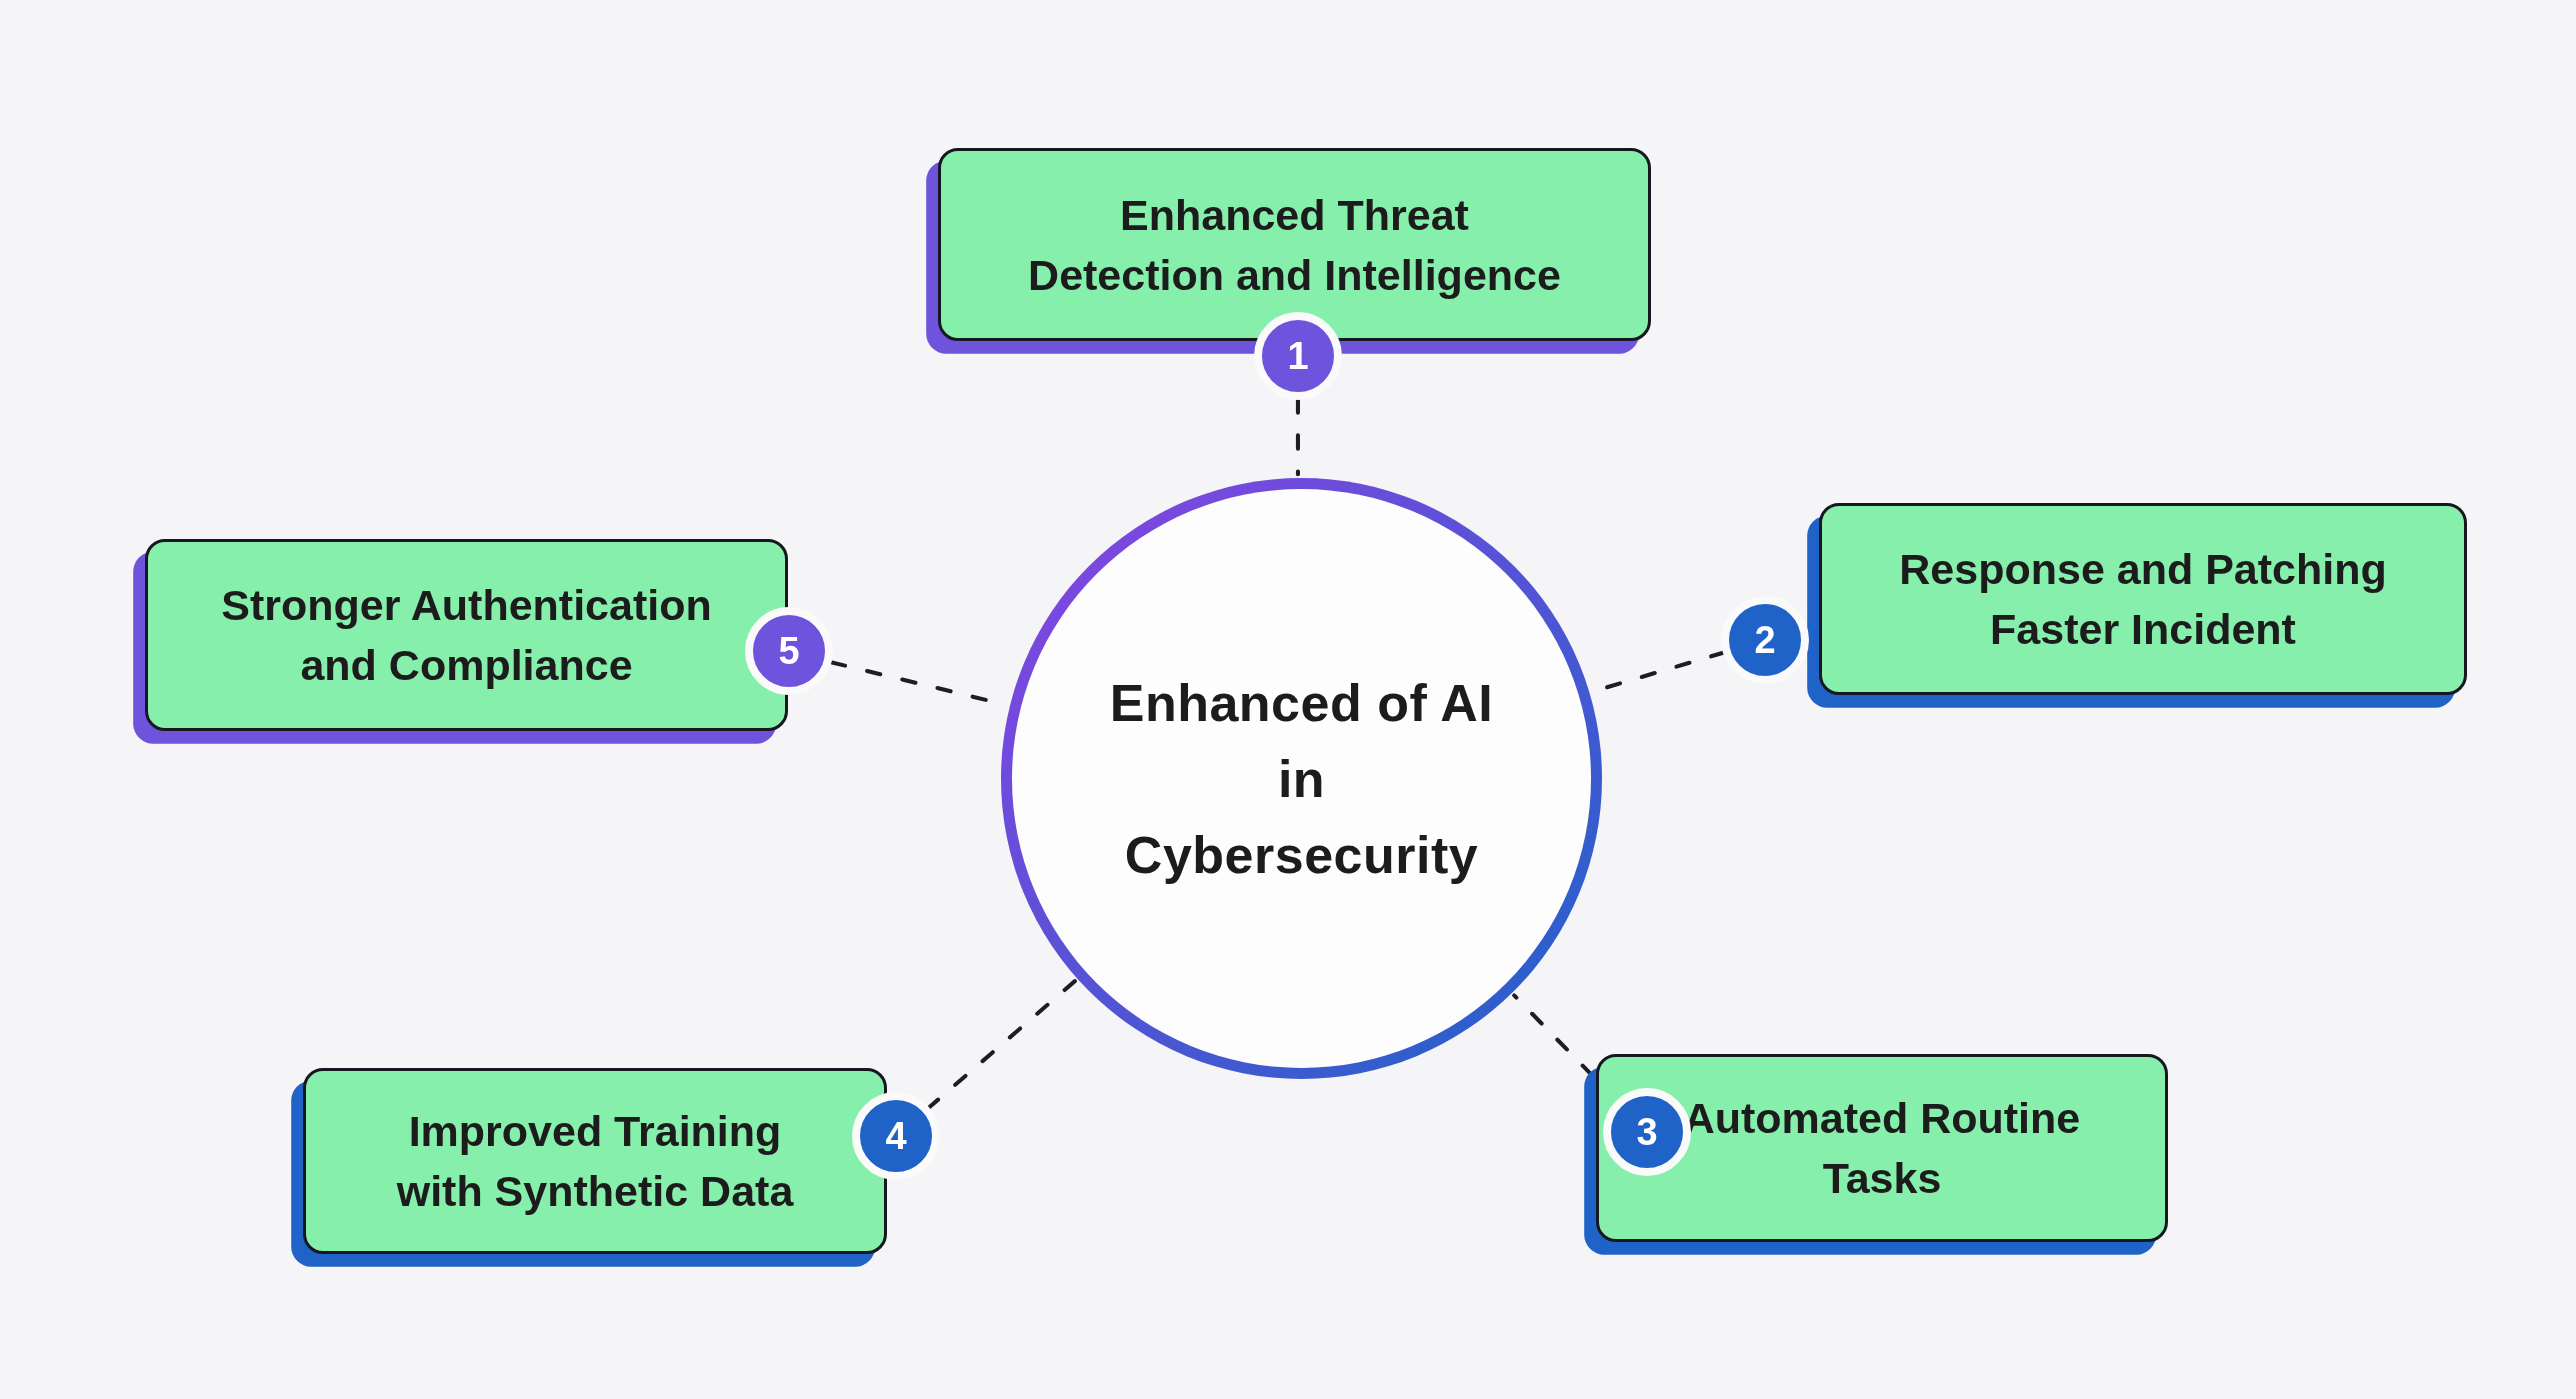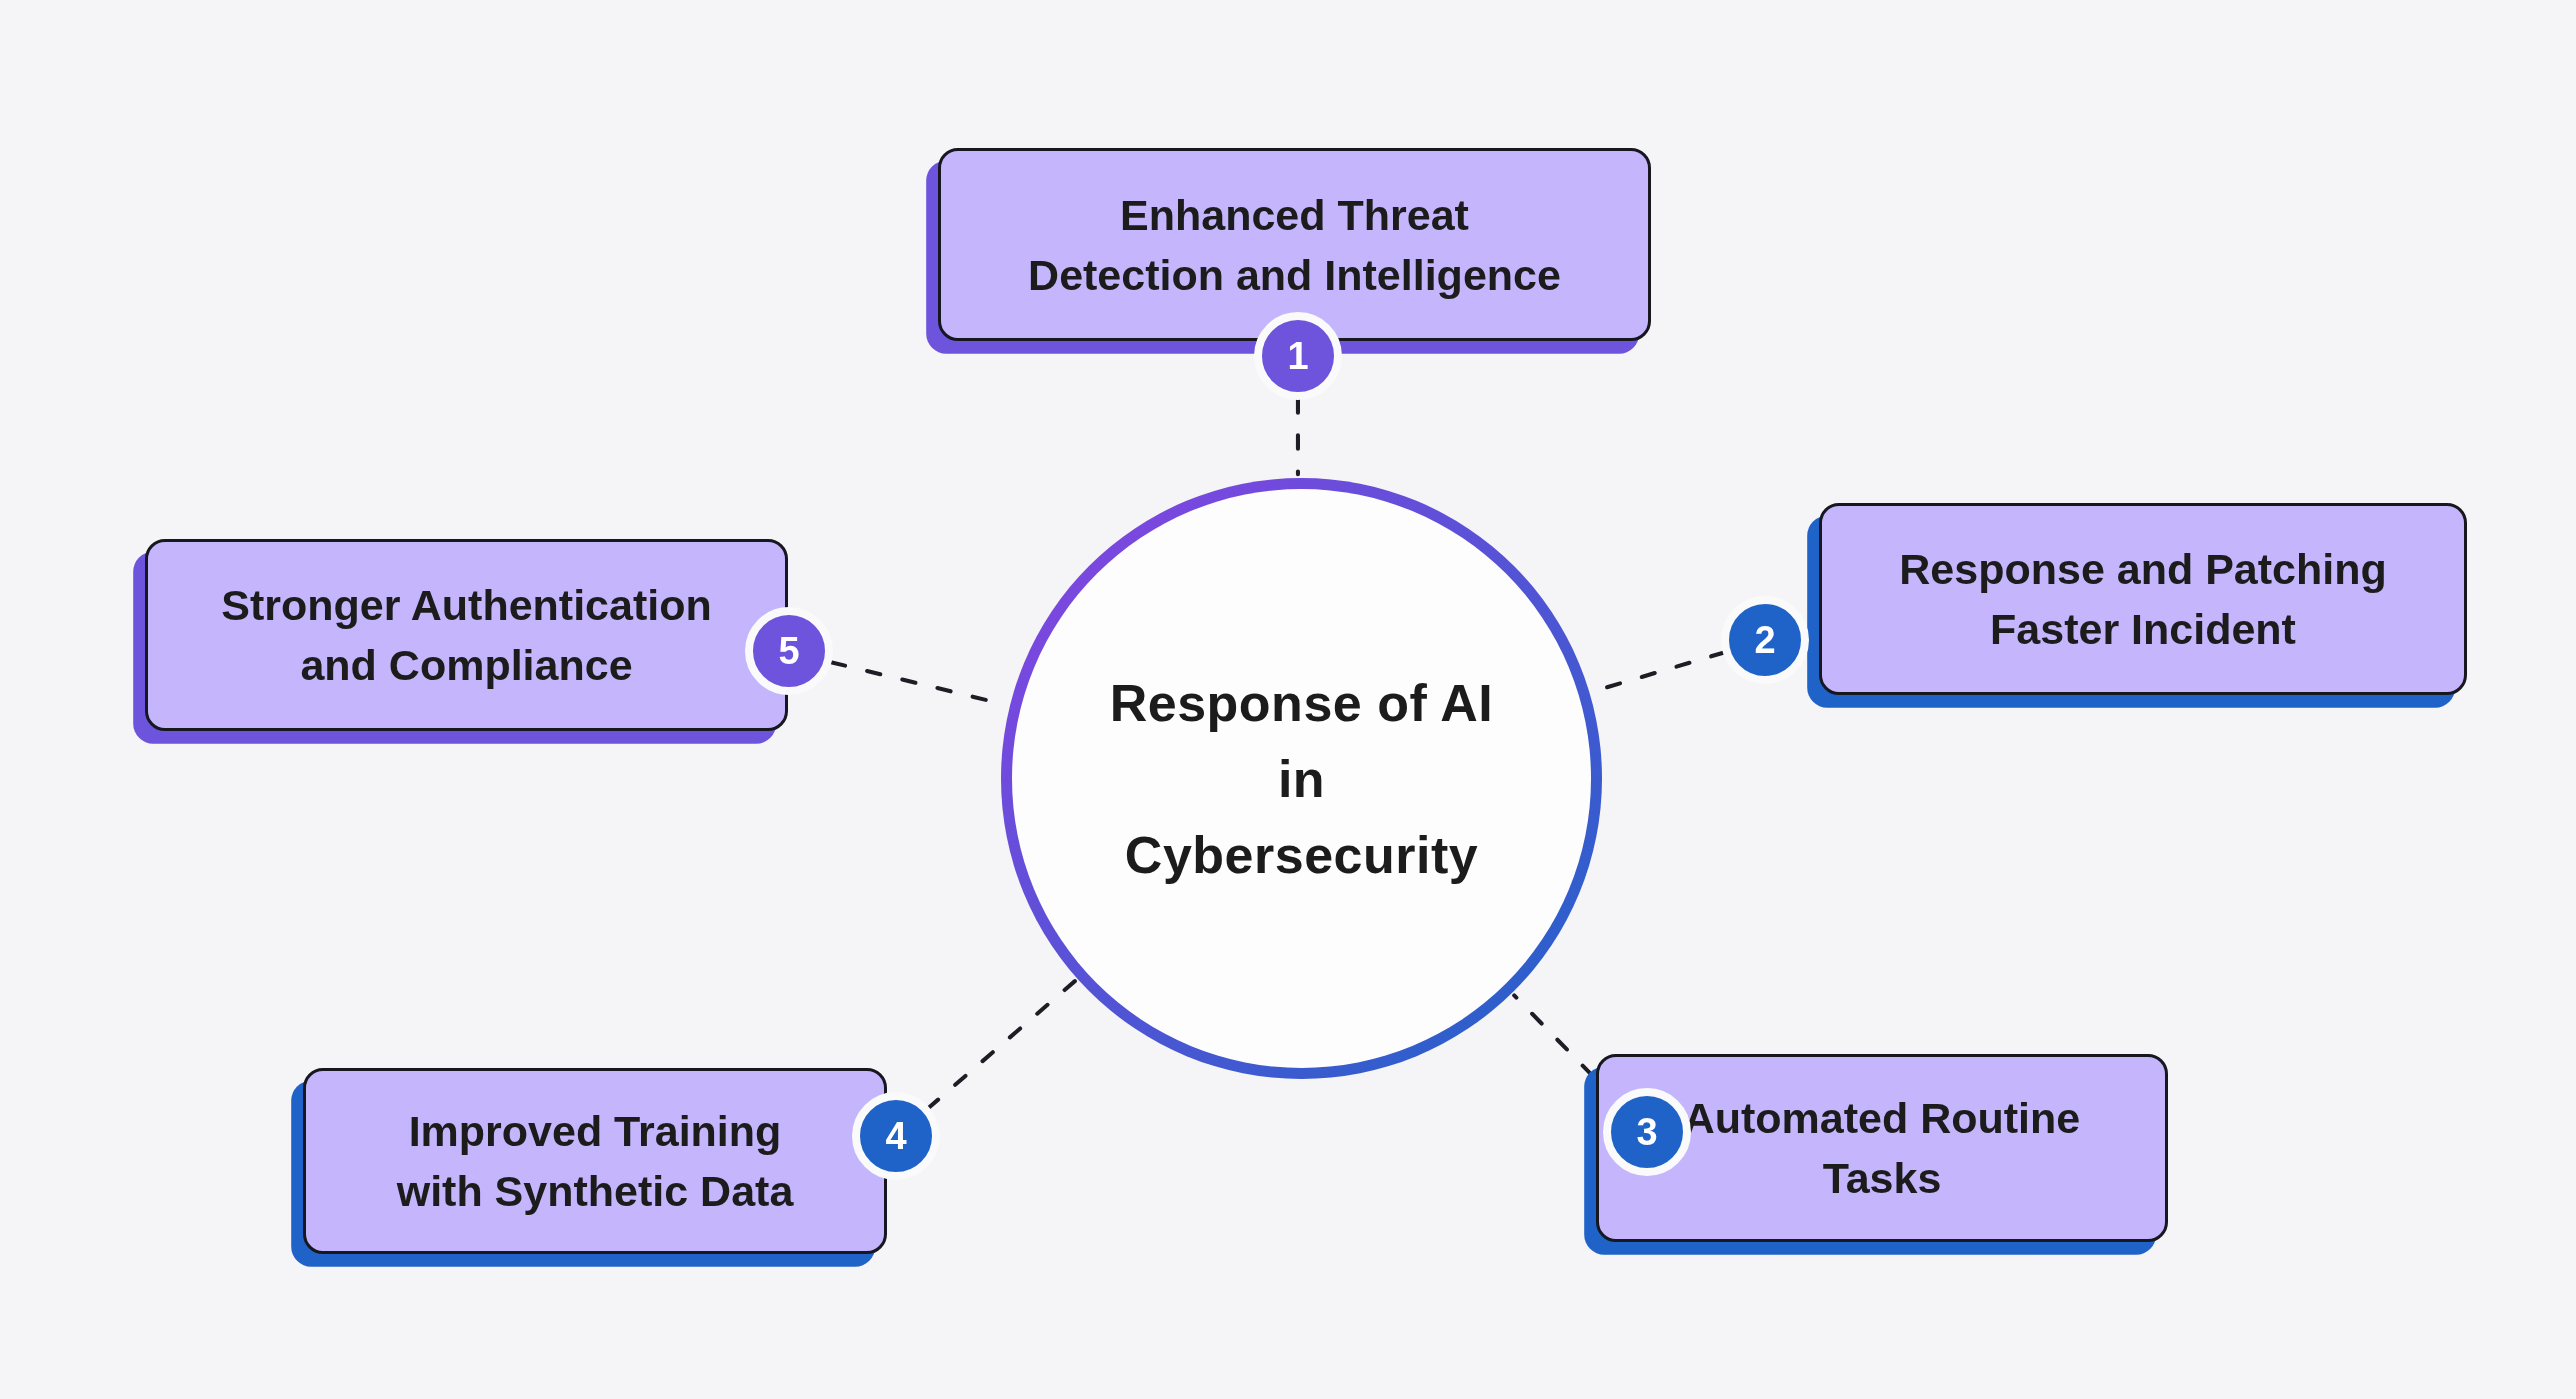--- a/index.html
+++ b/index.html
@@ -47,21 +47,21 @@
   }
   .central-circle .title-line {
     font-size: 52px;
     line-height: 76px;
     font-weight: 700;
     color: var(--tcol, #1c1c1c);
     letter-spacing: 0.5px;
   }
   .node {
     position: absolute;
-    background: #c4b5fd;
+    background: #86efac;
     border: 3.6px solid #17171f;
     border-radius: 20px;
     box-shadow: -11.8px 12.7px 0 var(--accent, #6e53dc);
     box-sizing: border-box;
     display: flex;
     flex-direction: column;
     align-items: center;
     justify-content: center;
     text-align: center;
     padding: 9px 22px;
@@ -107,21 +107,21 @@
 
   <svg class="connectors" viewBox="0 0 2846 1546" xmlns="http://www.w3.org/2000/svg" style="--conn: #1d1d26;">
     <line x1="1434" y1="441" x2="1434" y2="524"></line>
     <line x1="1905" y1="721" x2="1767" y2="762"></line>
     <line x1="1787" y1="1217" x2="1673" y2="1100"></line>
     <line x1="1025" y1="1225" x2="1190" y2="1082"></line>
     <line x1="919" y1="732" x2="1112" y2="779"></line>
   </svg>
 
   <div class="central-circle" style="--g1: #8a43e3; --g2: #1f63c8; --fill: #fdfdfe; --tcol: #1c1c1c;">
-    <div class="title-line">Response of AI</div>
+    <div class="title-line">Enhanced of AI</div>
     <div class="title-line">in</div>
     <div class="title-line">Cybersecurity</div>
   </div>
 
   <div class="node node1" style="--accent: #6e53dc;">
     <div class="node-line">Enhanced Threat</div>
     <div class="node-line">Detection and Intelligence</div>
   </div>
 
   <div class="node node2" style="--accent: #2063c8;">

